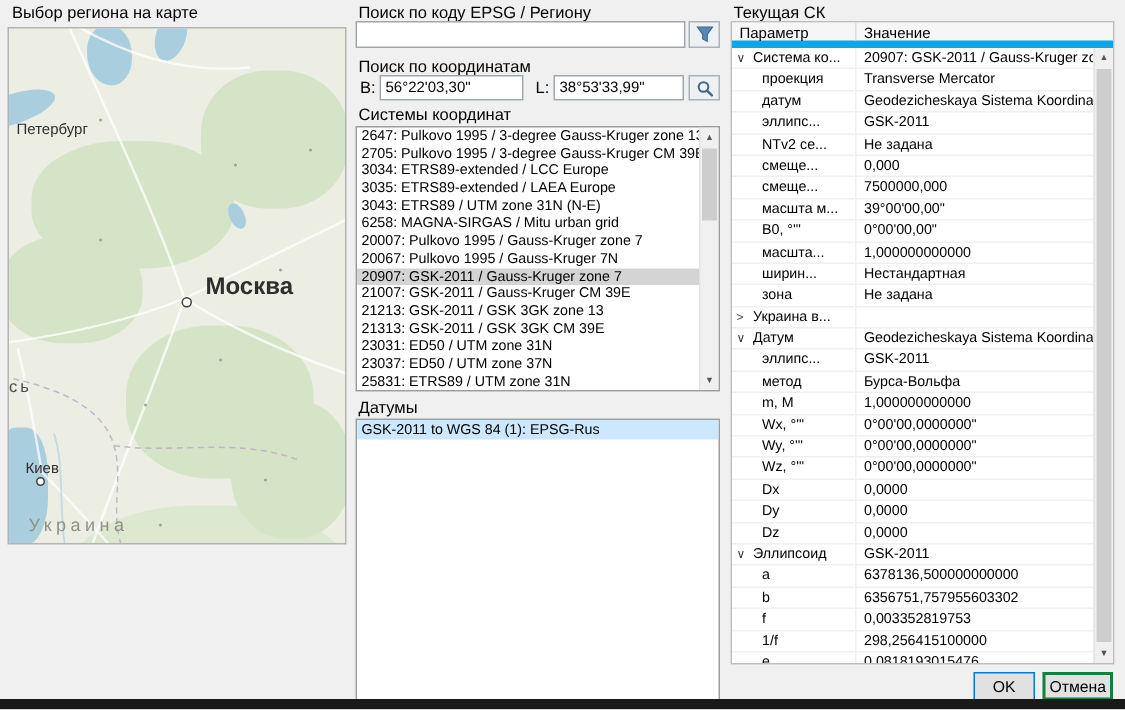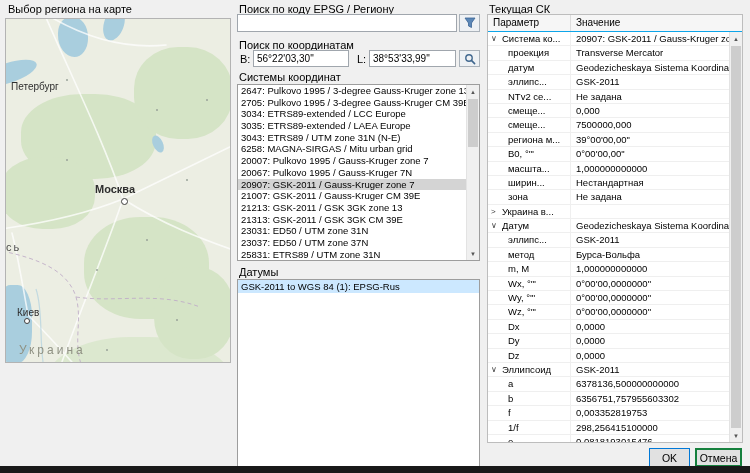--- a/index.html
+++ b/index.html
@@ -11,21 +11,21 @@
 
   
   .map { position:absolute; left:5px; top:18px; width:226px; height:345px;
          background:#eceee3; border:1px solid #b3b3b3; overflow:hidden; }
   .mw { position:absolute; background:#a9cede; border-radius:50%; }
   .mg { position:absolute; background:#d5e4c6; border-radius:45%; }
   .map svg { position:absolute; left:0; top:0; }
   .ring { position:absolute; width:7px; height:7px; border:1.5px solid #3f3f3f; border-radius:50%; background:#fff; }
   .ring.small { width:6px; height:6px; }
   .mlabel { position:absolute; color:#2e2e2e; font-size:10px; white-space:nowrap; }
-  .mlabel.bold { font-weight:bold; font-size:11px; }
+  .mlabel.bold { font-weight:bold; font-size:16px;padding-left:42px; }
   .mregion { position:absolute; color:#8f9183; letter-spacing:3px; font-size:12px; white-space:nowrap; }
   .medge { position:absolute; color:#4a4a4a; letter-spacing:2px; font-size:11px; white-space:nowrap; }
   .tdot { position:absolute; width:2px; height:2px; background:#9aa39a; border-radius:50%; }
 
   
   .textbox { position:absolute; background:#fff; border:1px solid #a0a6ad; font-size:10px;
              padding:1px 3px; font-family:"Liberation Sans", sans-serif; color:#000; outline:none; }
   .toolbtn { position:absolute; background:#eef1f4; border:1px solid #aab2ba;
              display:flex; align-items:center; justify-content:center; cursor:pointer; }
 
@@ -40,21 +40,21 @@
   .sel-blue { background:#cce8ff; }
 
   
   .sb { position:absolute; right:0; top:0; bottom:0; width:13px; background:#f0f0f0; border-left:1px solid #e3e3e3; }
   .sb-btn { height:13px; display:flex; align-items:center; justify-content:center; font-size:6px; color:#555; }
   .sb-thumb { position:absolute; left:1px; right:1px; background:#cdcdcd; }
 
   
   .table { position:absolute; left:487px; top:14px; width:256px; height:429px;
            background:#fff; border:1px solid #bdbdbd; overflow:hidden; }
-  .thead { display:flex; height:17px; background:#f6f6f6; border-bottom:1px solid #0ea5e9; }
+  .thead { display:flex; height:17px; background:#f6f6f6; border-bottom:5px solid #0ea5e9; }
   .th { font-size:10px; line-height:16px; padding-left:5px; white-space:nowrap; }
   .th-param { width:83px; border-right:1px solid #dcdcdc; }
   .tbody { position:absolute; left:0; top:17px; right:13px; bottom:0; overflow:hidden; }
   .trow { display:flex; height:14.4px; border-bottom:1px solid #efefef; }
   .tcell { font-size:9.5px; line-height:13.4px; white-space:nowrap; overflow:hidden; }
   .pcell { width:83px; border-right:1px solid #efefef; position:relative; flex:none; }
   .vcell { flex:1; padding-left:5px; }
   .lvl0 { padding-left:14px; }
   .lvl1 { padding-left:20px; }
   .chev { position:absolute; left:3px; top:1px; font-size:8px; line-height:12px; color:#3c3c3c; cursor:pointer; }
@@ -116,21 +116,21 @@
     <div class="tdot" style="left:200px;top:80px"></div>
     <div class="tdot" style="left:100px;top:330px"></div>
     <div class="tdot" style="left:190px;top:380px"></div>
 
     <div class="mlabel" style="left:5px;top:62px">Петербург</div>
     <div class="mlabel bold" style="left:89px;top:164px">Москва</div>
     <div class="ring" style="left:115px;top:179px"></div>
     <div class="mlabel" style="left:11px;top:288px">Киев</div>
     <div class="ring small" style="left:18px;top:299px"></div>
     <div class="mregion" style="left:13px;top:324px">Украина</div>
-    <div class="medge" style="left:0;top:222px">сь</div>
+    <div class="medge" style="left:0;top:233px">сь</div>
     <div class="mregion" style="left:1px;top:356px;font-size:11px">вия</div>
     <div class="mregion" style="left:3px;top:397px;font-size:11px">зия</div>
   </div>
 
   <div class="lbl" style="left:239px;top:3px">Поиск по коду EPSG / Региону</div>
   <input class="textbox" style="left: 237px; top: 14px; width: 220px; height: 18px;" value="">
   <div class="toolbtn" style="left:459px;top:14px;width:21px;height:18px">
     <svg width="12" height="12" viewBox="0 0 12 12">
       <path d="M1,1 H11 L7.5,6 V10.5 L4.5,9 V6 Z" fill="#5b87b7" stroke="#3c6696" stroke-width="0.8"></path>
     </svg>
@@ -210,21 +210,21 @@
         </div>
         <div class="trow">
           <div class="tcell pcell lvl1"><span>смеще...</span></div>
           <div class="tcell vcell">0,000</div>
         </div>
         <div class="trow">
           <div class="tcell pcell lvl1"><span>смеще...</span></div>
           <div class="tcell vcell">7500000,000</div>
         </div>
         <div class="trow">
-          <div class="tcell pcell lvl1"><span>региона м...</span></div>
+          <div class="tcell pcell lvl1"><span>масшта м...</span></div>
           <div class="tcell vcell">39°00'00,00"</div>
         </div>
         <div class="trow">
           <div class="tcell pcell lvl1"><span>B0, °'"</span></div>
           <div class="tcell vcell">0°00'00,00"</div>
         </div>
         <div class="trow">
           <div class="tcell pcell lvl1"><span>масшта...</span></div>
           <div class="tcell vcell">1,000000000000</div>
         </div>

